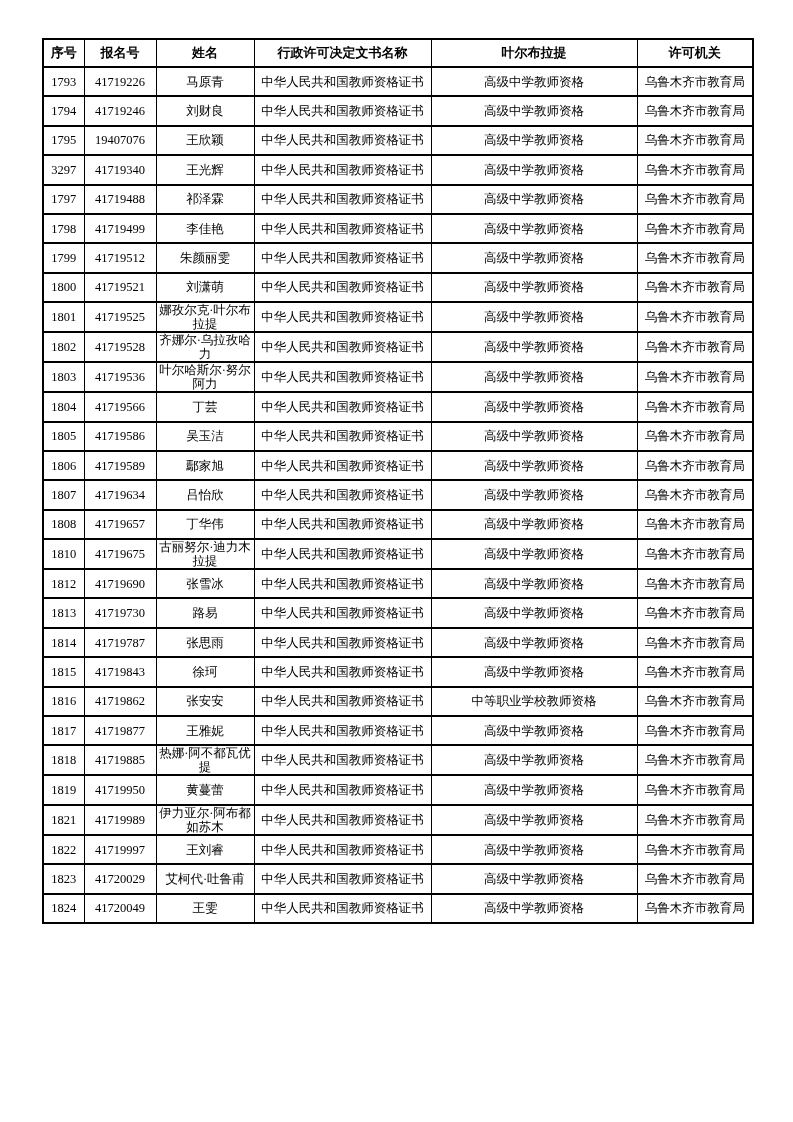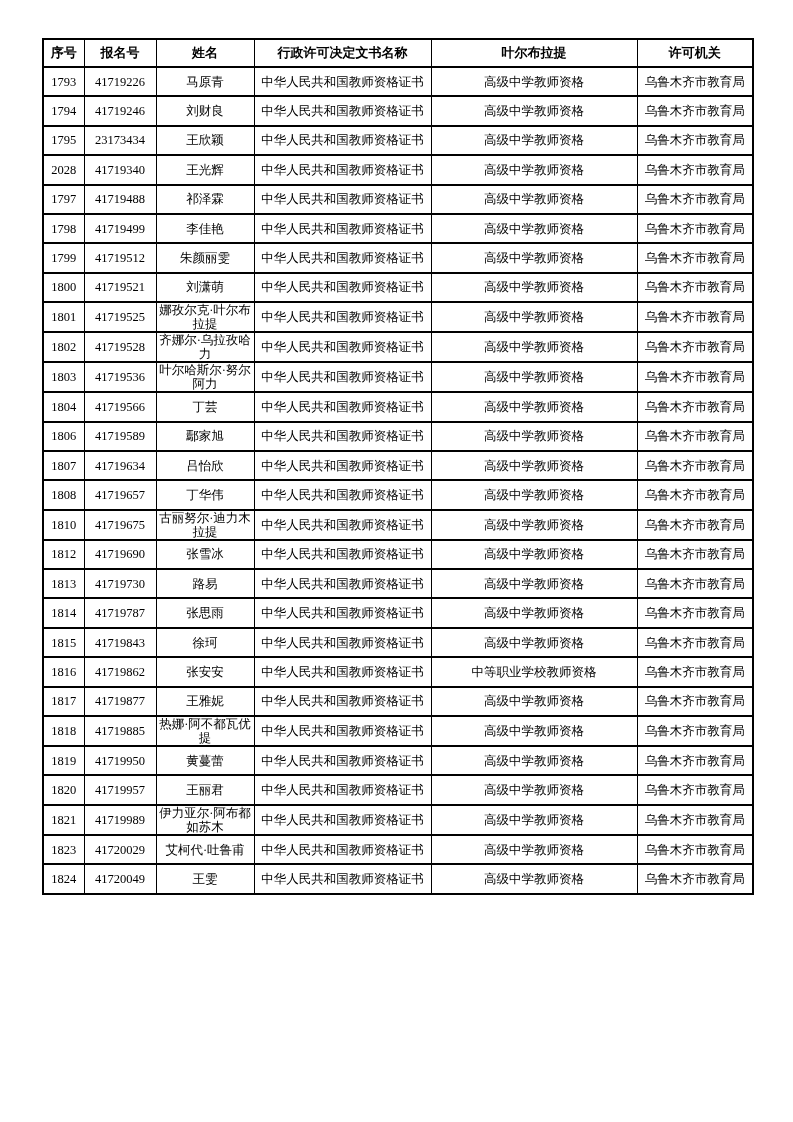--- a/index.html
+++ b/index.html
@@ -95,28 +95,28 @@
         <tr>
           <td>1794</td>
           <td>41719246</td>
           <td>刘财良</td>
           <td>中华人民共和国教师资格证书</td>
           <td>高级中学教师资格</td>
           <td>乌鲁木齐市教育局</td>
         </tr>
         <tr>
           <td>1795</td>
-          <td>23173434</td>
+          <td>19407076</td>
           <td>王欣颖</td>
           <td>中华人民共和国教师资格证书</td>
           <td>高级中学教师资格</td>
           <td>乌鲁木齐市教育局</td>
         </tr>
         <tr>
-          <td>2028</td>
+          <td>3297</td>
           <td>41719340</td>
           <td>王光辉</td>
           <td>中华人民共和国教师资格证书</td>
           <td>高级中学教师资格</td>
           <td>乌鲁木齐市教育局</td>
         </tr>
         <tr>
           <td>1797</td>
           <td>41719488</td>
           <td>祁泽霖</td>
@@ -174,20 +174,28 @@
         </tr>
         <tr>
           <td>1804</td>
           <td>41719566</td>
           <td>丁芸</td>
           <td>中华人民共和国教师资格证书</td>
           <td>高级中学教师资格</td>
           <td>乌鲁木齐市教育局</td>
         </tr>
         <tr>
+          <td>1805</td>
+          <td>41719586</td>
+          <td>吴玉洁</td>
+          <td>中华人民共和国教师资格证书</td>
+          <td>高级中学教师资格</td>
+          <td>乌鲁木齐市教育局</td>
+        </tr>
+        <tr>
           <td>1806</td>
           <td>41719589</td>
           <td>鄢家旭</td>
           <td>中华人民共和国教师资格证书</td>
           <td>高级中学教师资格</td>
           <td>乌鲁木齐市教育局</td>
         </tr>
         <tr>
           <td>1807</td>
           <td>41719634</td>
@@ -270,31 +278,31 @@
         </tr>
         <tr>
           <td>1819</td>
           <td>41719950</td>
           <td>黄蔓蕾</td>
           <td>中华人民共和国教师资格证书</td>
           <td>高级中学教师资格</td>
           <td>乌鲁木齐市教育局</td>
         </tr>
         <tr>
-          <td>1820</td>
-          <td>41719957</td>
-          <td>王丽君</td>
-          <td>中华人民共和国教师资格证书</td>
-          <td>高级中学教师资格</td>
-          <td>乌鲁木齐市教育局</td>
-        </tr>
-        <tr>
           <td>1821</td>
           <td>41719989</td>
           <td>伊力亚尔·阿布都如苏木</td>
+          <td>中华人民共和国教师资格证书</td>
+          <td>高级中学教师资格</td>
+          <td>乌鲁木齐市教育局</td>
+        </tr>
+        <tr>
+          <td>1822</td>
+          <td>41719997</td>
+          <td>王刘睿</td>
           <td>中华人民共和国教师资格证书</td>
           <td>高级中学教师资格</td>
           <td>乌鲁木齐市教育局</td>
         </tr>
         <tr>
           <td>1823</td>
           <td>41720029</td>
           <td>艾柯代·吐鲁甫</td>
           <td>中华人民共和国教师资格证书</td>
           <td>高级中学教师资格</td>

